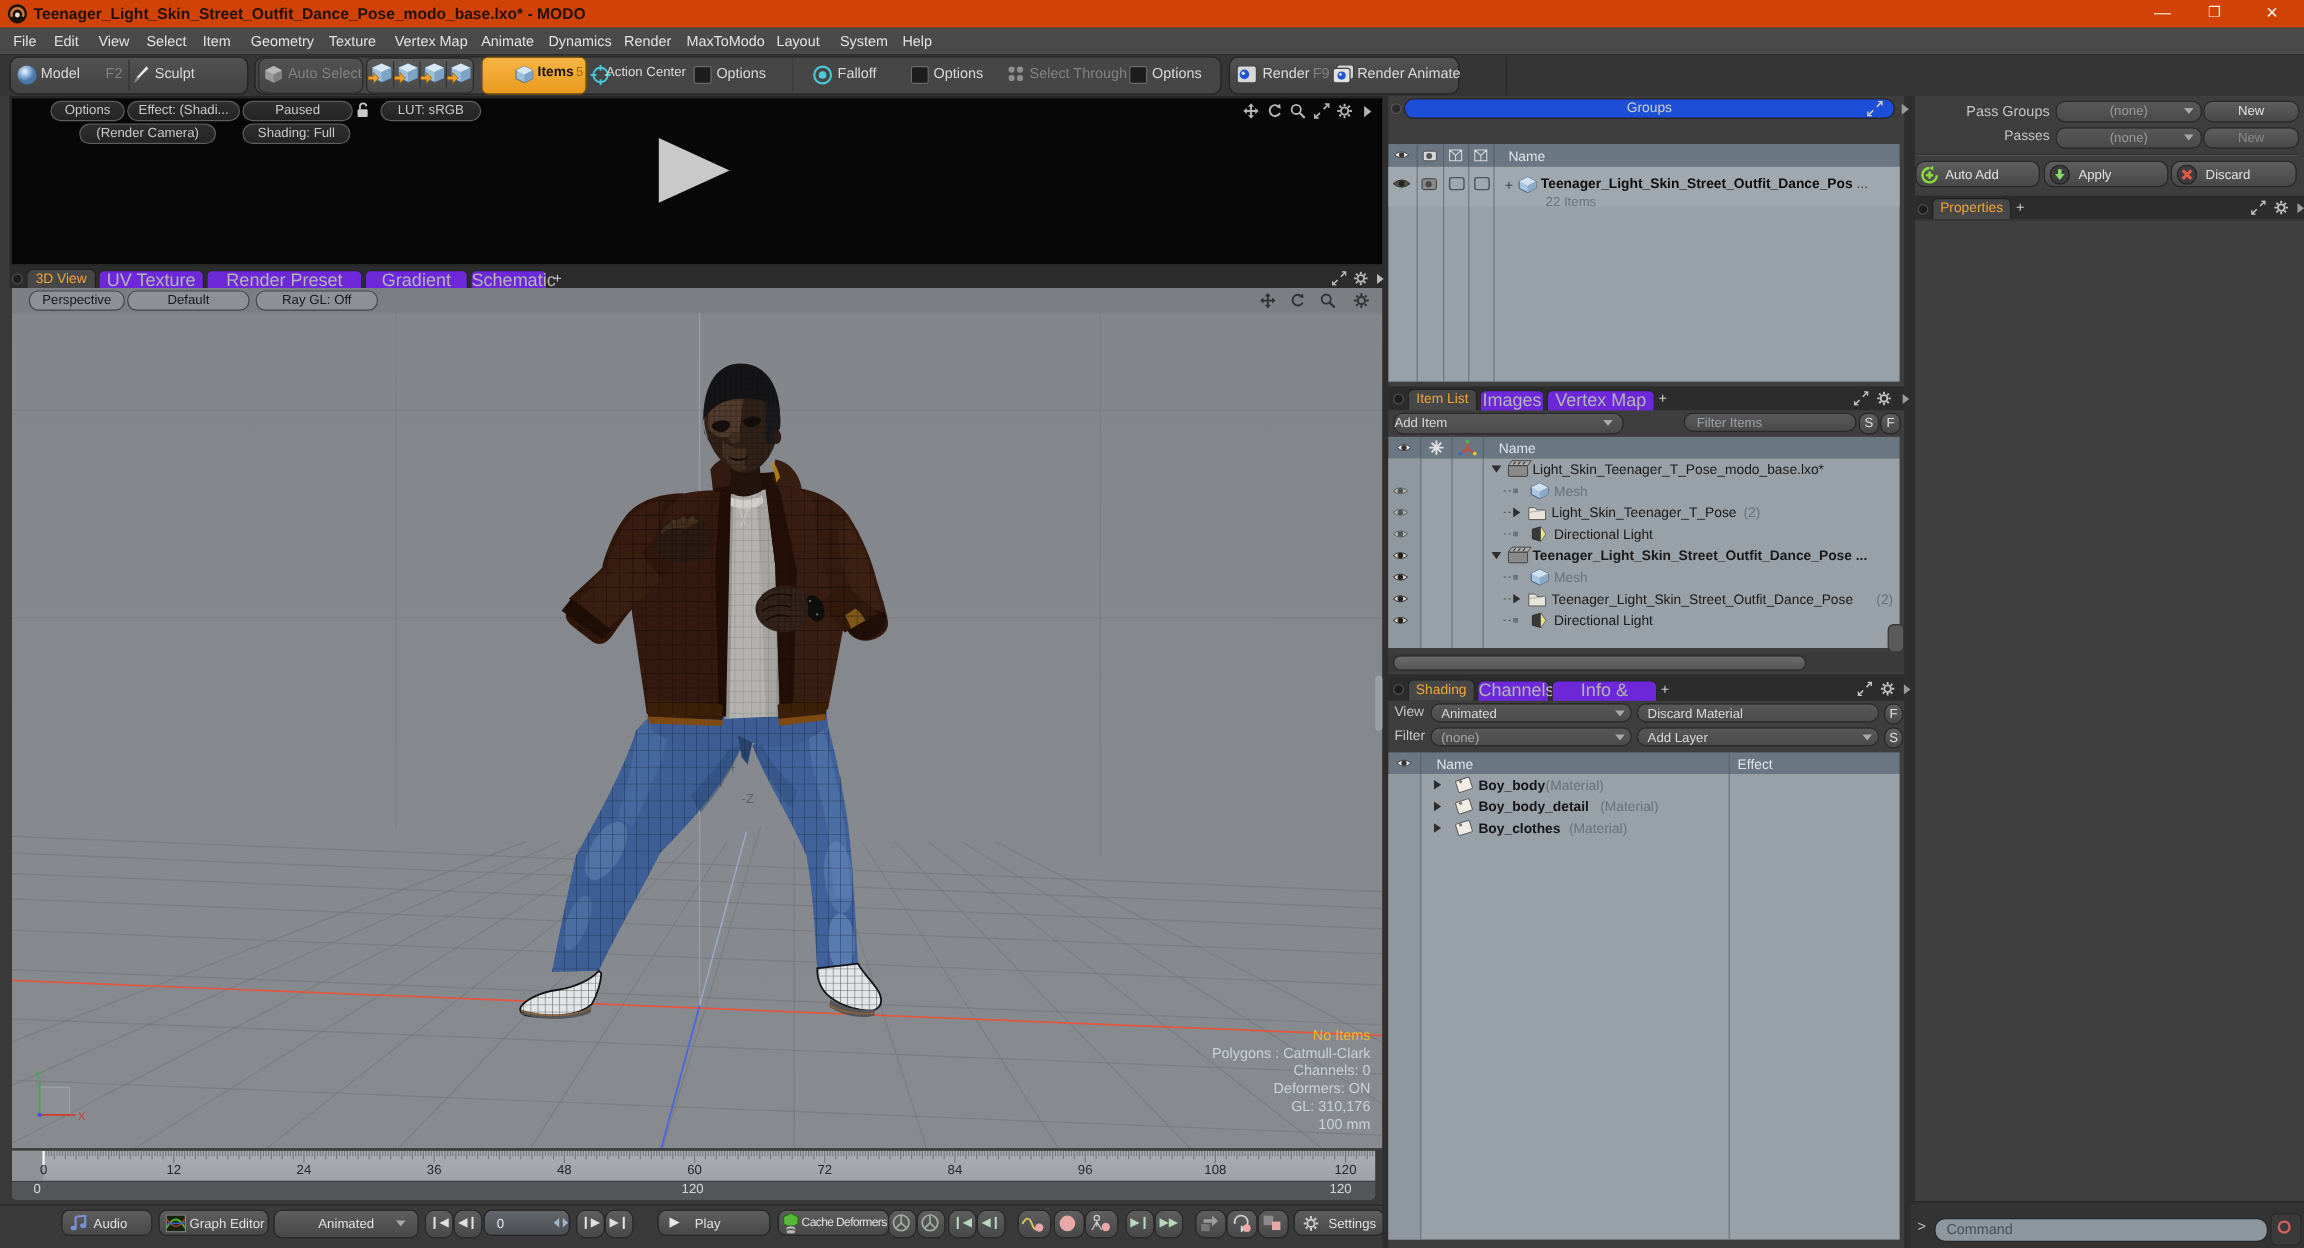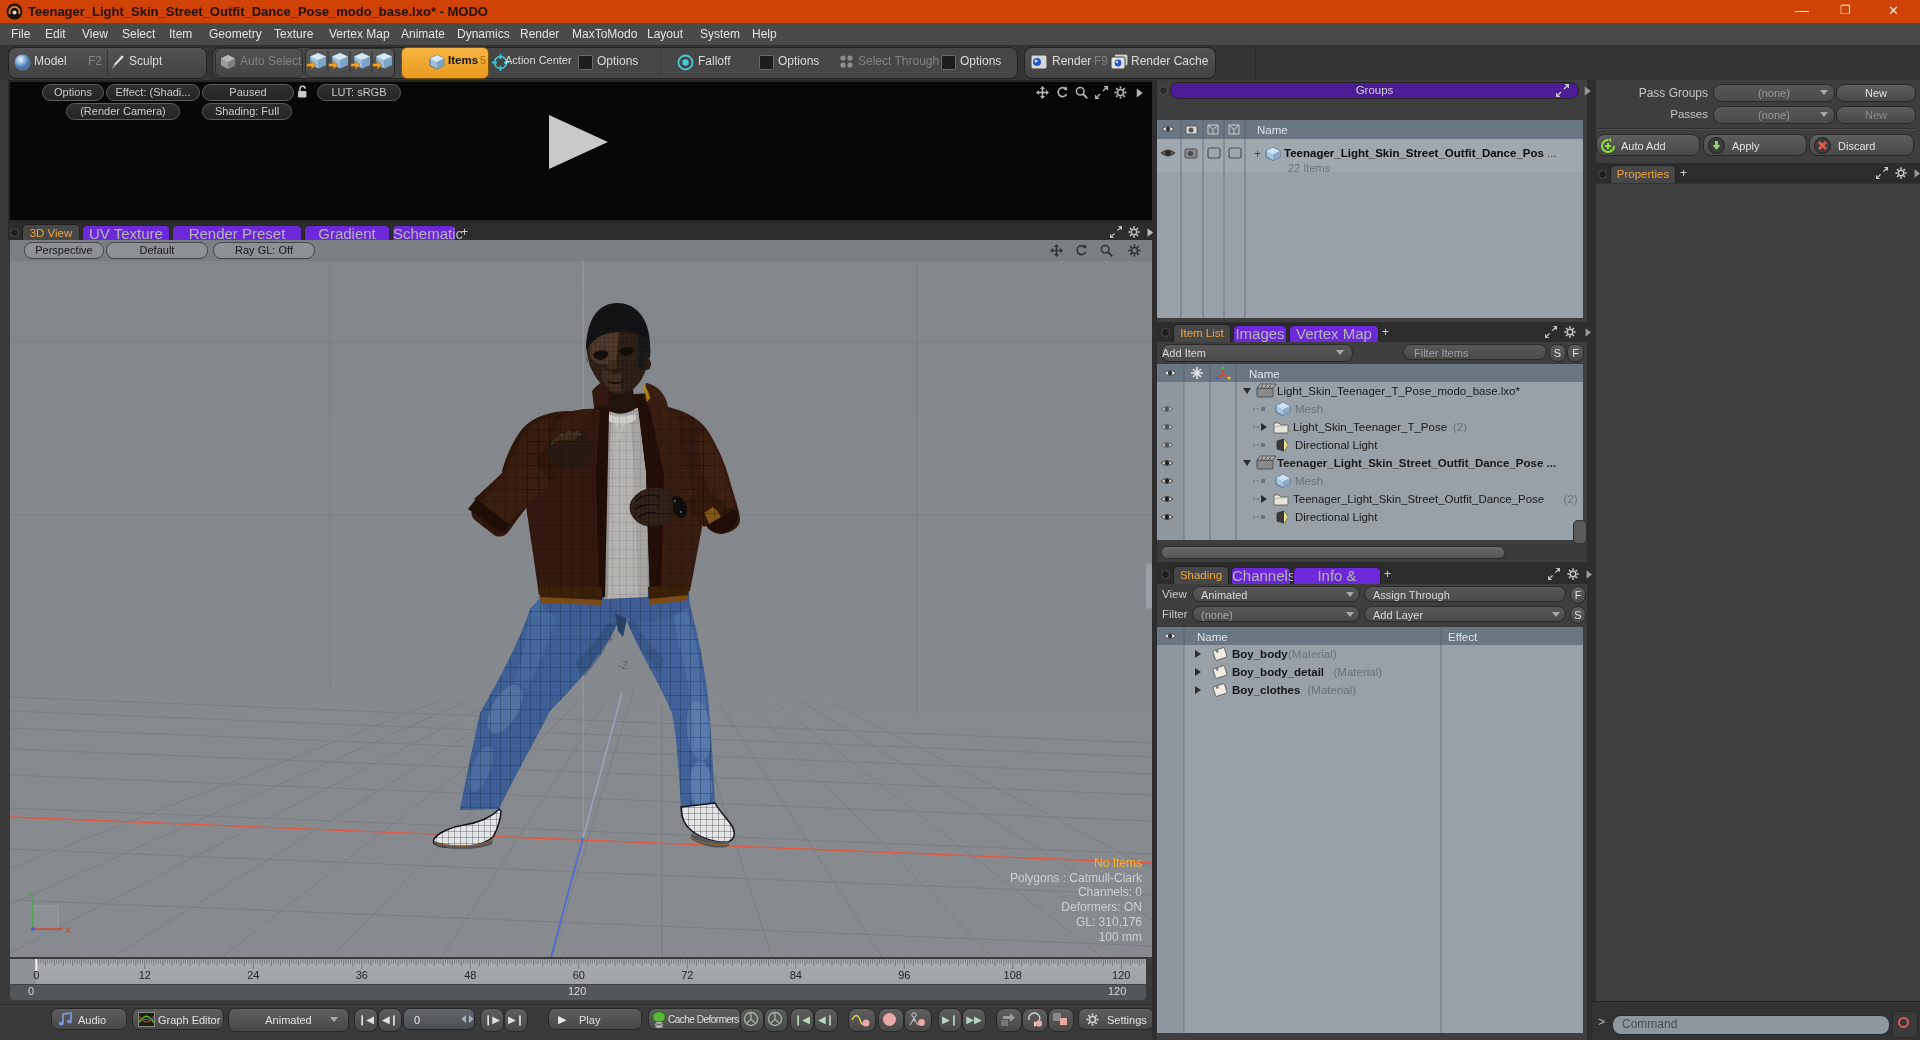--- a/index.html
+++ b/index.html
@@ -171,21 +171,21 @@
     <circle cx="6" cy="7" r="1.5" fill="#cfe0ff"></circle>
   </svg>
 <div class="tbtn-txt" style="left:1052px">Render</div>
 <div class="tbtn-txt gray" style="left:1094px">F9</div>
 <svg class="abs" style="left:1110px;top:53px" width="19" height="18" viewBox="0 0 19 18">
 <rect x="4" y="1" width="14" height="12" rx="2" fill="#cfcfcf" stroke="#444"></rect>
 <rect x="1" y="4" width="14" height="12" rx="2" fill="#e2e2e2" stroke="#444"></rect>
     <circle cx="8" cy="10" r="3.4" fill="#2255cc"></circle>
     <circle cx="7" cy="9" r="1.2" fill="#cfe0ff"></circle>
   </svg>
-<div class="tbtn-txt" style="left:1131px">Render Cache</div>
+<div class="tbtn-txt" style="left:1131px">Render Animate</div>
 <div style="position:absolute;left:1255px;top:47px;height:32px;width:1px;background:#2a2a2a"></div>
 
 <div class="abs" style="left:8px;top:80px;width:1146px;height:142px;background:#262626"></div>
 <div class="abs" style="left:10px;top:82px;width:1142px;height:138px;background:#070707"></div>
 <div class="chip" style="left:42px;top:84px;width:60px;height:15px;line-height:15px;">Options</div>
 <div class="chip" style="left:106px;top:84px;width:92px;height:15px;line-height:15px;">Effect: (Shadi...</div>
 <div class="chip" style="left:202px;top:84px;width:90px;height:15px;line-height:15px;">Paused</div>
 
 <div class="chip" style="left:317px;top:84px;width:82px;height:15px;line-height:15px;">LUT: sRGB</div>
 <div class="chip" style="left:66px;top:103px;width:112px;height:15px;line-height:15px;">(Render Camera)</div>
@@ -995,21 +995,21 @@
 <svg class="abs" style="left:1052px;top:1012px" width="17" height="14">
     <rect x="1" y="1" width="8" height="8" fill="#8a8a8a"></rect>
     <rect x="8" y="6" width="7" height="7" fill="#e8a8a8"></rect>
   </svg>
 <div class="pbtn" style="left:1078px;top:1008px;width:76px;height:22px;line-height:22px;border-radius:7px;text-align:left;padding-left:28px;box-sizing:border-box">Settings</div>
 
 <div class="abs" style="left:1152px;top:80px;width:5px;height:960px;background:#2e2e2e"></div>
 <div class="abs" style="left:1146px;top:563px;width:6px;height:46px;background:#9aa0a5;border-radius:3px"></div>
 
 <div class="abs" style="left:1157px;top:80px;width:430px;height:242px;background:#3e3e3e"></div>
-<div class="abs" style="left:1170px;top:82px;width:407px;height:15px;background:#4c1d95;border:1px solid #232323;border-radius:8px;color:#cfcfcf;font-size:11.5px;text-align:center;line-height:15px">Groups</div>
+<div class="abs" style="left:1170px;top:82px;width:407px;height:15px;background:#1d4ed8;border:1px solid #232323;border-radius:8px;color:#cfcfcf;font-size:11.5px;text-align:center;line-height:15px">Groups</div>
 <div class="abs" style="left:1159px;top:86px;width:7px;height:7px;border-radius:50%;background:#2a2a2a;border:1px solid #555"></div>
 
 <div class="pbtn" style="left:1159px;top:121px;width:78px;height:14px;line-height:14px;border-radius:7px;text-align:center;padding-left:7px;box-sizing:border-box">New Group</div>
 <div class="abs thead" style="left:1157px;top:120px;width:426px;height:19px;"></div>
 <div class="abs tbody" style="left:1157px;top:139px;width:426px;height:179px;"></div>
 <div class="abs" style="left:1157px;top:139px;width:426px;height:33px;background:#a0a8af"></div>
 <svg class="abs" style="left:1157px;top:120px" width="426" height="198" viewBox="0 0 426 198">
  <g stroke="#4c5862" stroke-width="1" opacity=".6">
   <line x1="24" y1="0" x2="24" y2="198"></line>
       <line x1="46" y1="0" x2="46" y2="198"></line>
@@ -1176,21 +1176,21 @@
 <div class="abs" style="left:1161px;top:570px;width:7px;height:7px;border-radius:50%;background:#1d1d1d;border:1px solid #4e4e4e"></div>
 <div class="tab-act" style="left:1173px;top:566px;width:54px;height:17px;line-height:17px">Shading</div>
 <div class="tab" style="left:1231px;top:567px;width:58px;line-height:15px">Channels</div>
 <div class="tab" style="left:1293px;top:567px;width:86px;line-height:15px">Info &amp; Statistics</div>
 <div class="abs" style="left:1384px;top:567px;color:#cfcfcf;font-size:12px">+</div>
 
 <div class="abs" style="left:1157px;top:584px;width:430px;height:456px;background:#3e3e3e"></div>
 <div class="abs" style="left:1162px;top:588px;font-size:11.5px;color:#c8c8c8">View</div>
 <div class="drop" style="left:1192px;top:586px;width:168px;height:16px;line-height:16px;padding-left:8px;box-sizing:border-box">Animated</div>
 <div class="darr" style="left:1346px;top:592px"></div>
-<div class="drop" style="left:1364px;top:586px;width:202px;height:16px;line-height:16px;padding-left:8px;box-sizing:border-box">Assign Through</div>
+<div class="drop" style="left:1364px;top:586px;width:202px;height:16px;line-height:16px;padding-left:8px;box-sizing:border-box">Discard Material</div>
 <div class="pbtn" style="left:1570px;top:586px;width:14px;height:16px;line-height:16px">F</div>
 <div class="abs" style="left:1162px;top:608px;font-size:11.5px;color:#c8c8c8">Filter</div>
 <div class="drop" style="left:1192px;top:606px;width:168px;height:16px;line-height:16px;padding-left:8px;box-sizing:border-box;color:#a8a8a8">(none)</div>
 <div class="darr" style="left:1346px;top:612px"></div>
 <div class="drop" style="left:1364px;top:606px;width:202px;height:16px;line-height:16px;padding-left:8px;box-sizing:border-box">Add Layer</div>
 <div class="darr" style="left:1552px;top:612px"></div>
 <div class="pbtn" style="left:1570px;top:606px;width:14px;height:16px;line-height:16px">S</div>
 <div class="abs thead" style="left:1157px;top:627px;width:426px;height:18px"></div>
 <div class="abs tbody" style="left:1157px;top:645px;width:426px;height:388px"></div>
 <svg class="abs" style="left:1157px;top:627px" width="426" height="406" viewBox="0 0 426 406">

